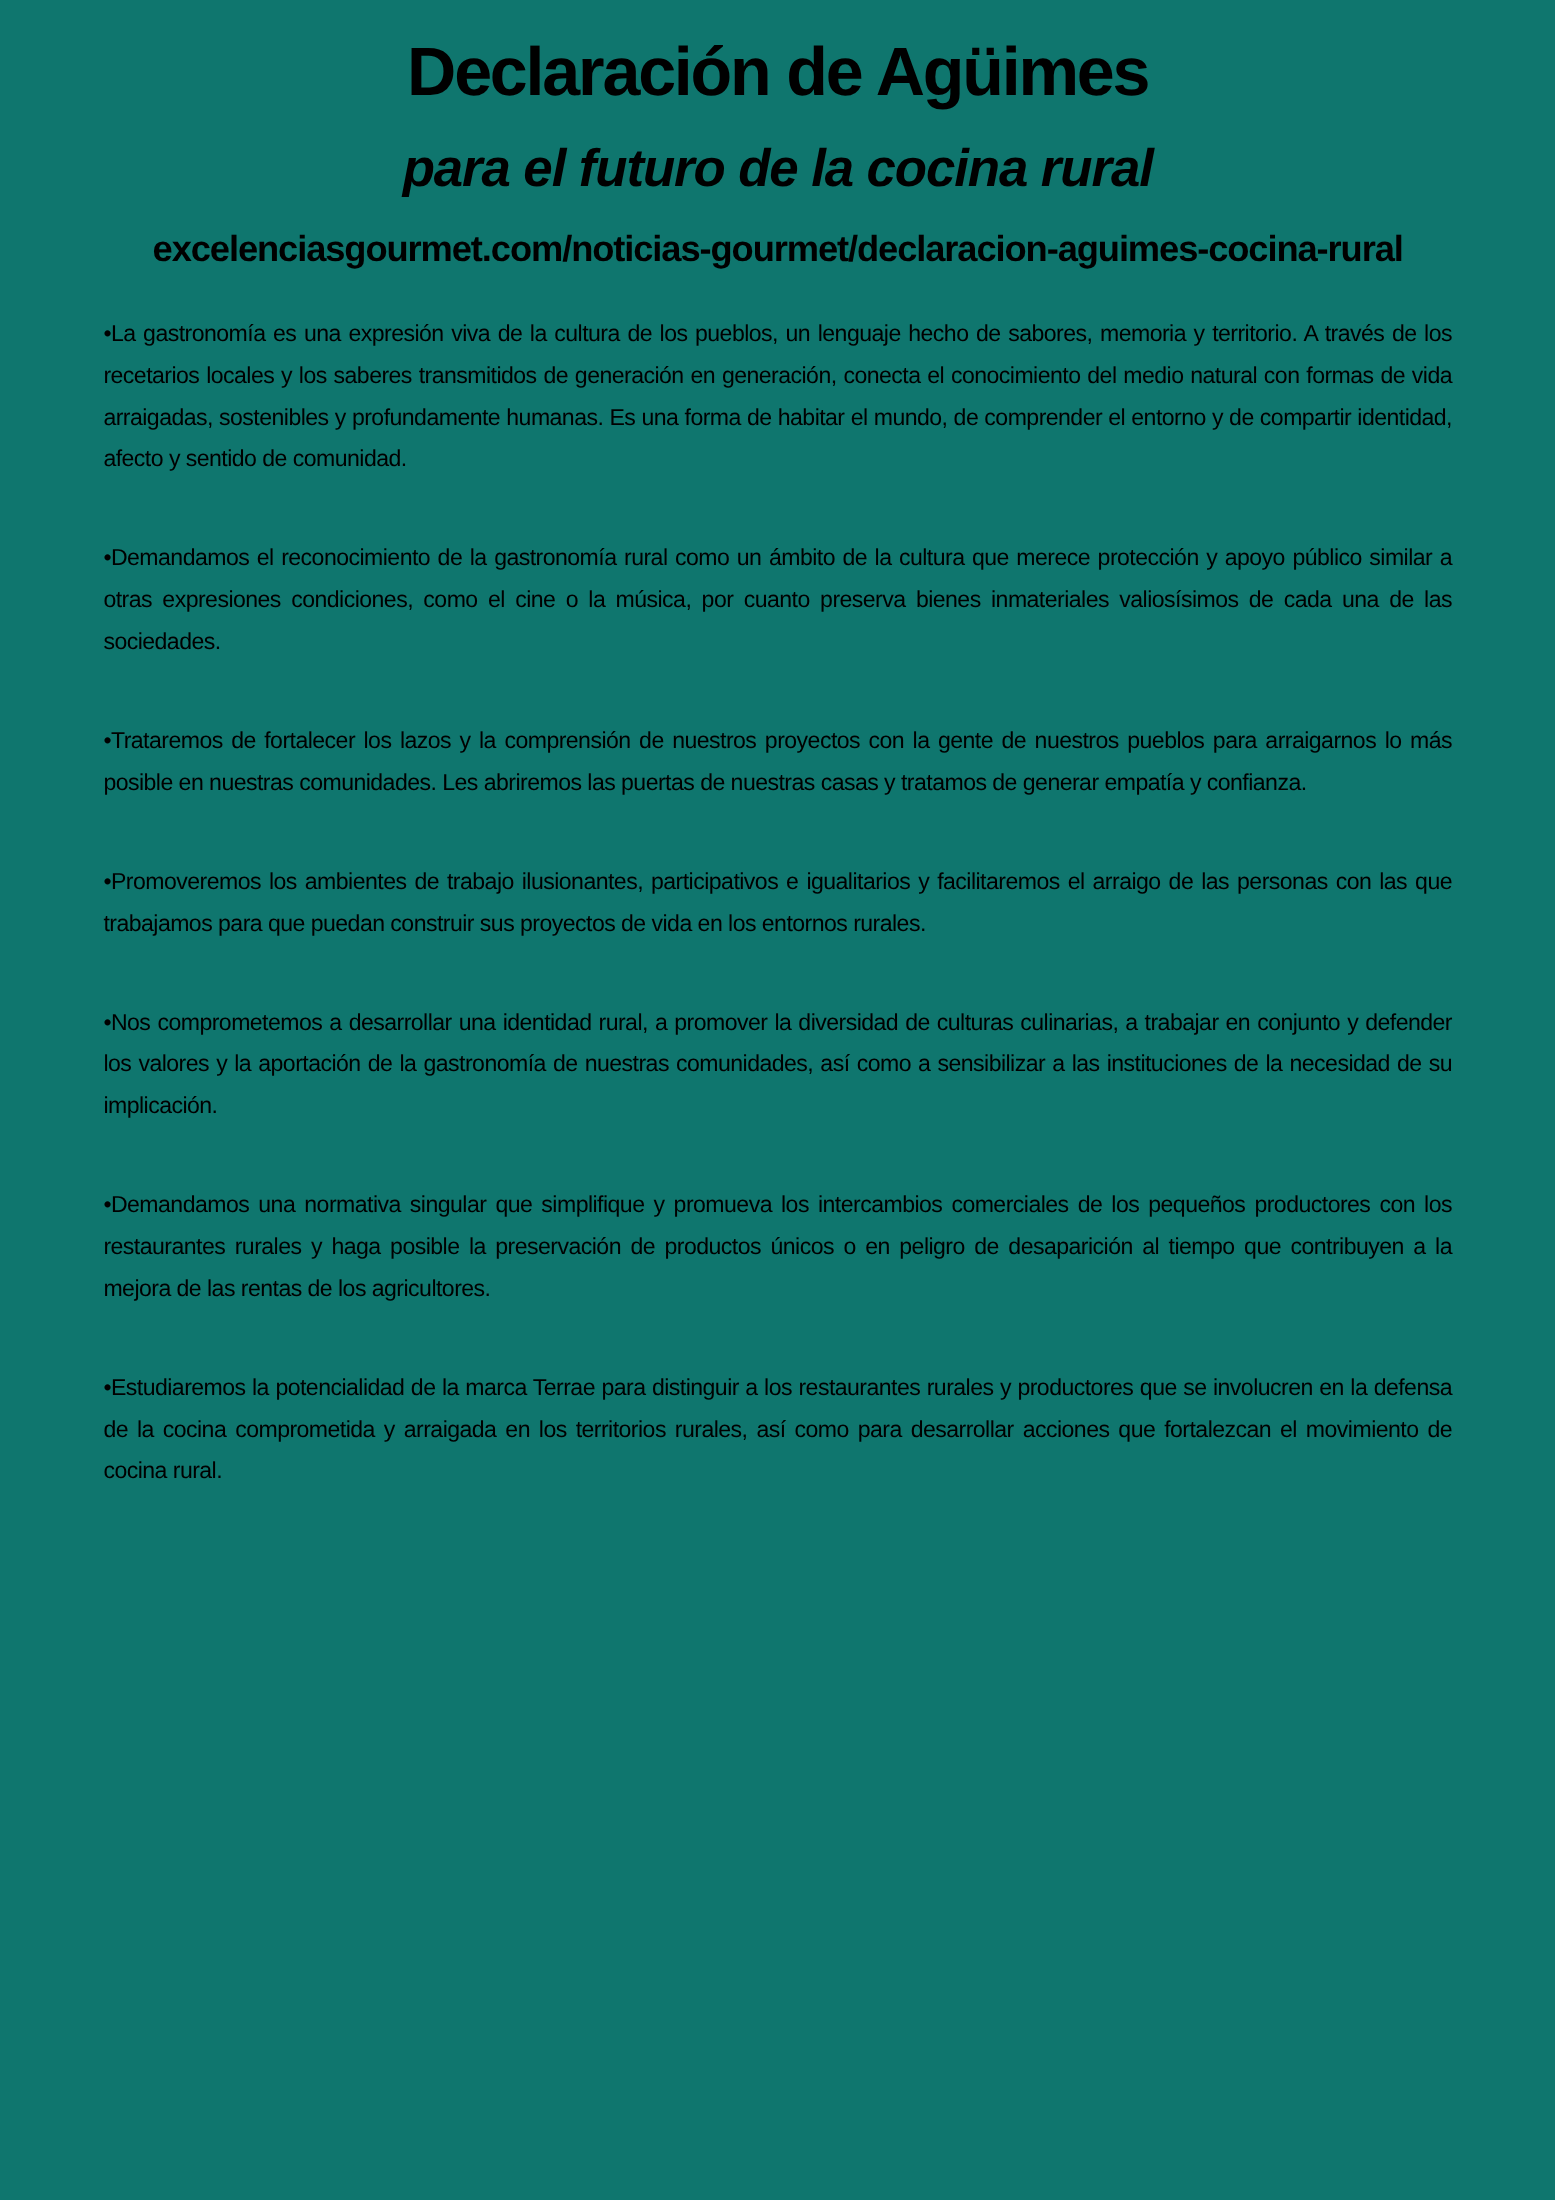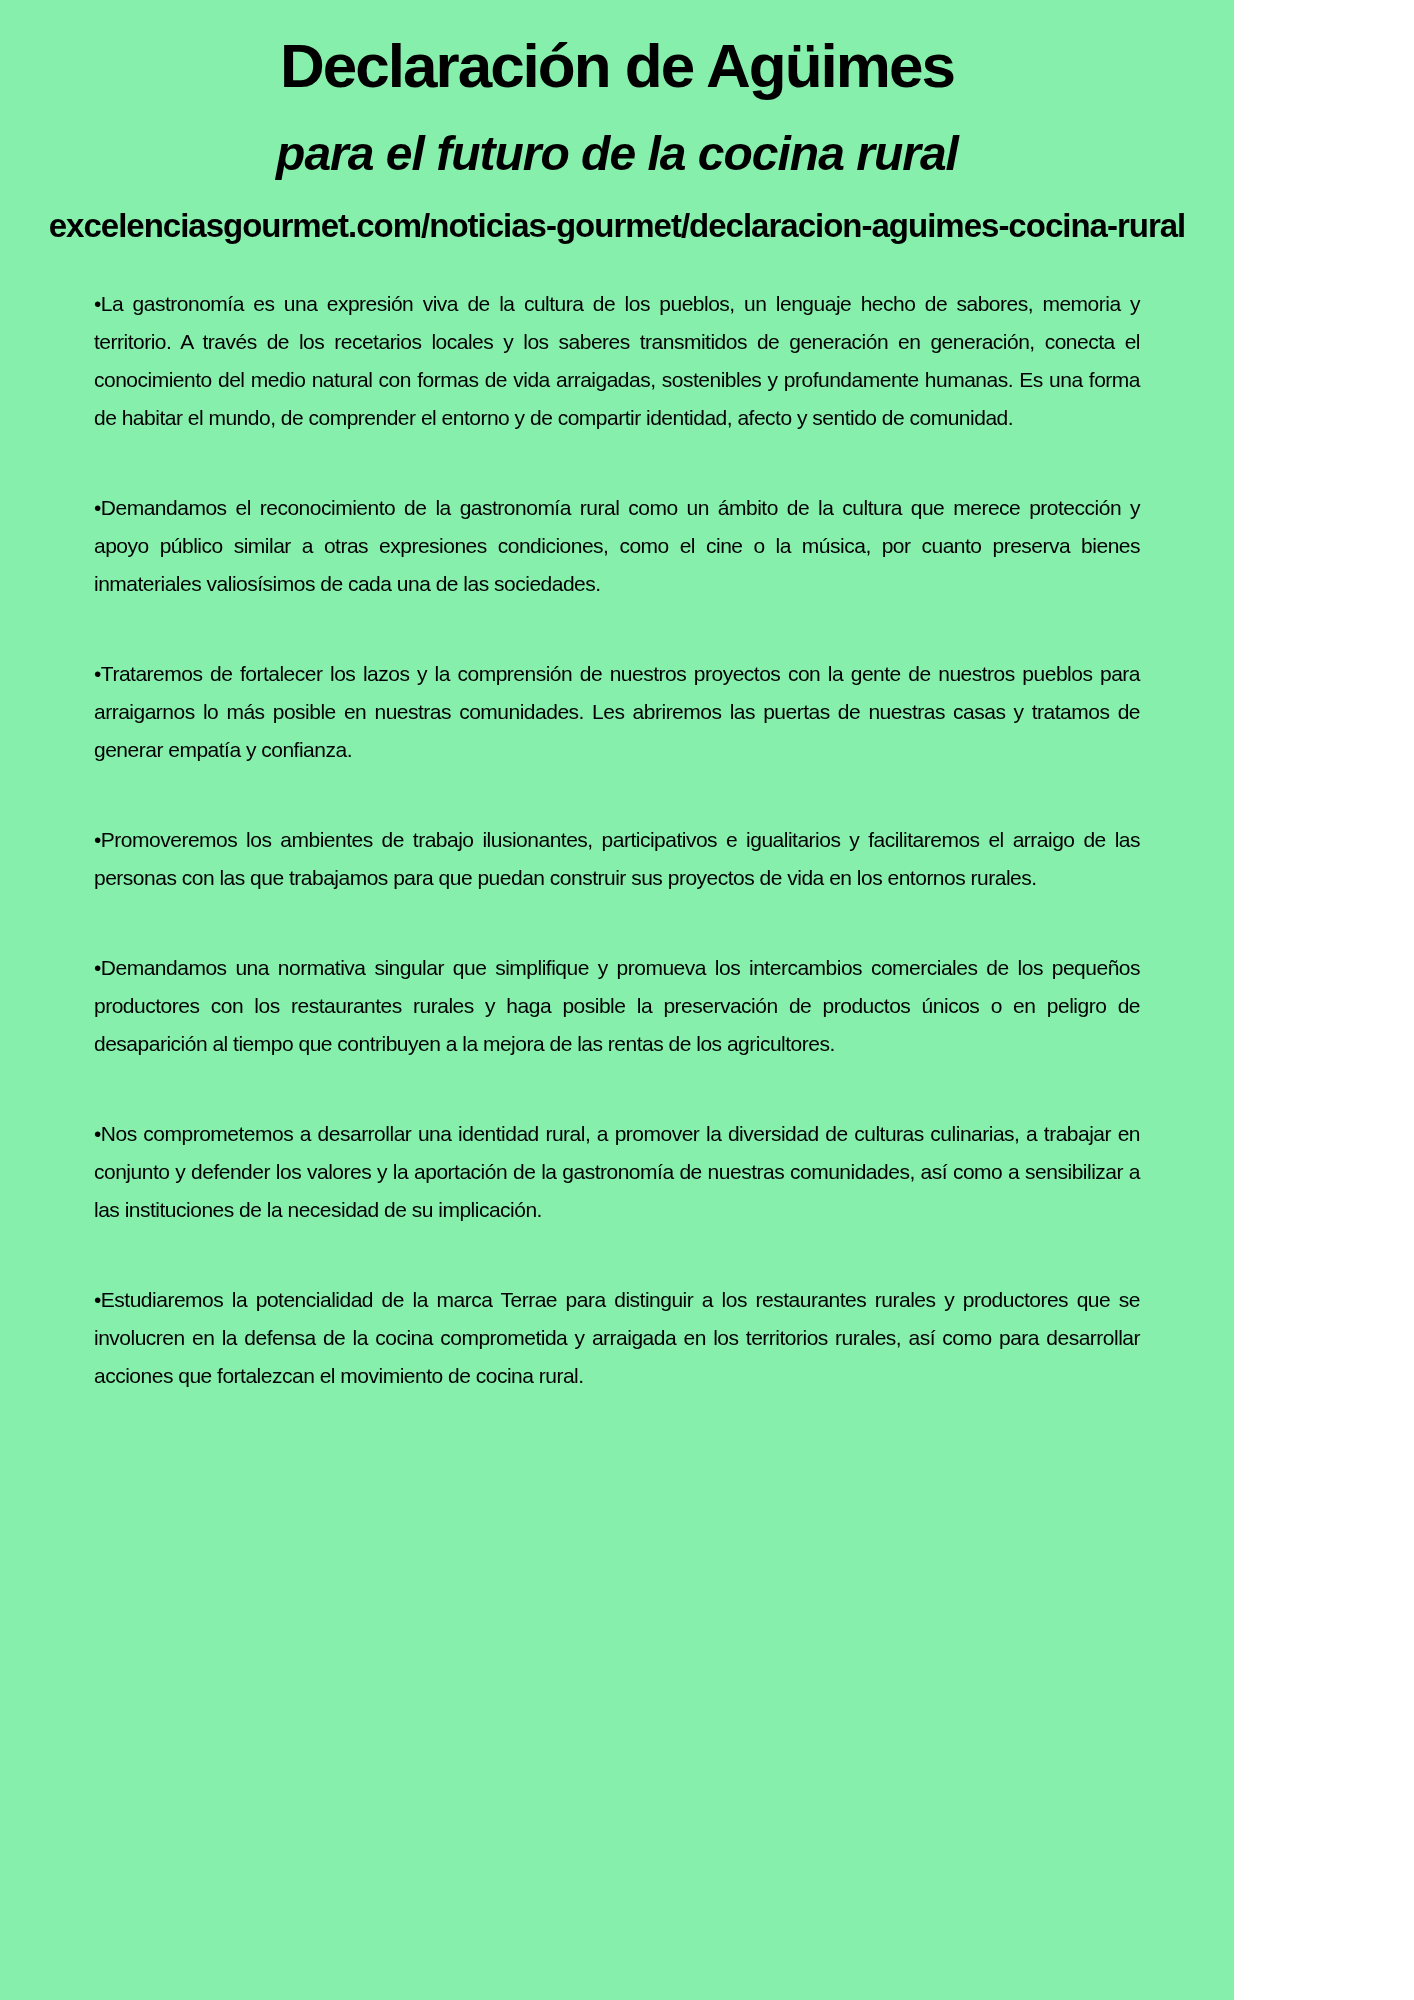--- a/index.html
+++ b/index.html
@@ -3,23 +3,23 @@
 <meta charset="utf-8">
 <style>
   * { margin: 0; padding: 0; box-sizing: border-box; }
   html, body {
     width: 1414px;
     background: #ffffff;
     color: #000000;
     font-family: "Liberation Sans", sans-serif;
   }
   .page {
-    width: 1234px;
+    width: 1414px;
     min-height: 2000px;
-    background: #86efac;
+    background: #0f766e;
     padding: 26px 0 20px 0;
   }
   header {
     text-align: center;
   }
   .title {
     font-size: 62px;
     font-weight: 700;
     letter-spacing: -2px;
     font-stretch: condensed;
@@ -63,17 +63,17 @@
   <header>
     <h1 class="title">Declaración de Agüimes</h1>
     <h2 class="subtitle">para el futuro de la cocina rural</h2>
     <div class="url">excelenciasgourmet.com/noticias-gourmet/declaracion-aguimes-cocina-rural</div>
   </header>
   <main>
     <p class="para">•La gastronomía es una expresión viva de la cultura de los pueblos, un lenguaje hecho de sabores, memoria y territorio. A través de los recetarios locales y los saberes transmitidos de generación en generación, conecta el conocimiento del medio natural con formas de vida arraigadas, sostenibles y profundamente humanas. Es una forma de habitar el mundo, de comprender el entorno y de compartir identidad, afecto y sentido de comunidad.</p>
     <p class="para">•Demandamos el reconocimiento de la gastronomía rural como un ámbito de la cultura que merece protección y apoyo público similar a otras expresiones condiciones, como el cine o la música, por cuanto preserva bienes inmateriales valiosísimos de cada una de las sociedades.</p>
     <p class="para">•Trataremos de fortalecer los lazos y la comprensión de nuestros proyectos con la gente de nuestros pueblos para arraigarnos lo más posible en nuestras comunidades. Les abriremos las puertas de nuestras casas y tratamos de generar empatía y confianza.</p>
     <p class="para">•Promoveremos los ambientes de trabajo ilusionantes, participativos e igualitarios y facilitaremos el arraigo de las personas con las que trabajamos para que puedan construir sus proyectos de vida en los entornos rurales.</p>
+    <p class="para">•Nos comprometemos a desarrollar una identidad rural, a promover la diversidad de culturas culinarias, a trabajar en conjunto y defender los valores y la aportación de la gastronomía de nuestras comunidades, así como a sensibilizar a las instituciones de la necesidad de su implicación.</p>
     <p class="para">•Demandamos una normativa singular que simplifique y promueva los intercambios comerciales de los pequeños productores con los restaurantes rurales y haga posible la preservación de productos únicos o en peligro de desaparición al tiempo que contribuyen a la mejora de las rentas de los agricultores.</p>
-    <p class="para">•Nos comprometemos a desarrollar una identidad rural, a promover la diversidad de culturas culinarias, a trabajar en conjunto y defender los valores y la aportación de la gastronomía de nuestras comunidades, así como a sensibilizar a las instituciones de la necesidad de su implicación.</p>
     <p class="para">•Estudiaremos la potencialidad de la marca Terrae para distinguir a los restaurantes rurales y productores que se involucren en la defensa de la cocina comprometida y arraigada en los territorios rurales, así como para desarrollar acciones que fortalezcan el movimiento de cocina rural.</p>
   </main>
 </div>
 
 </body></html>

